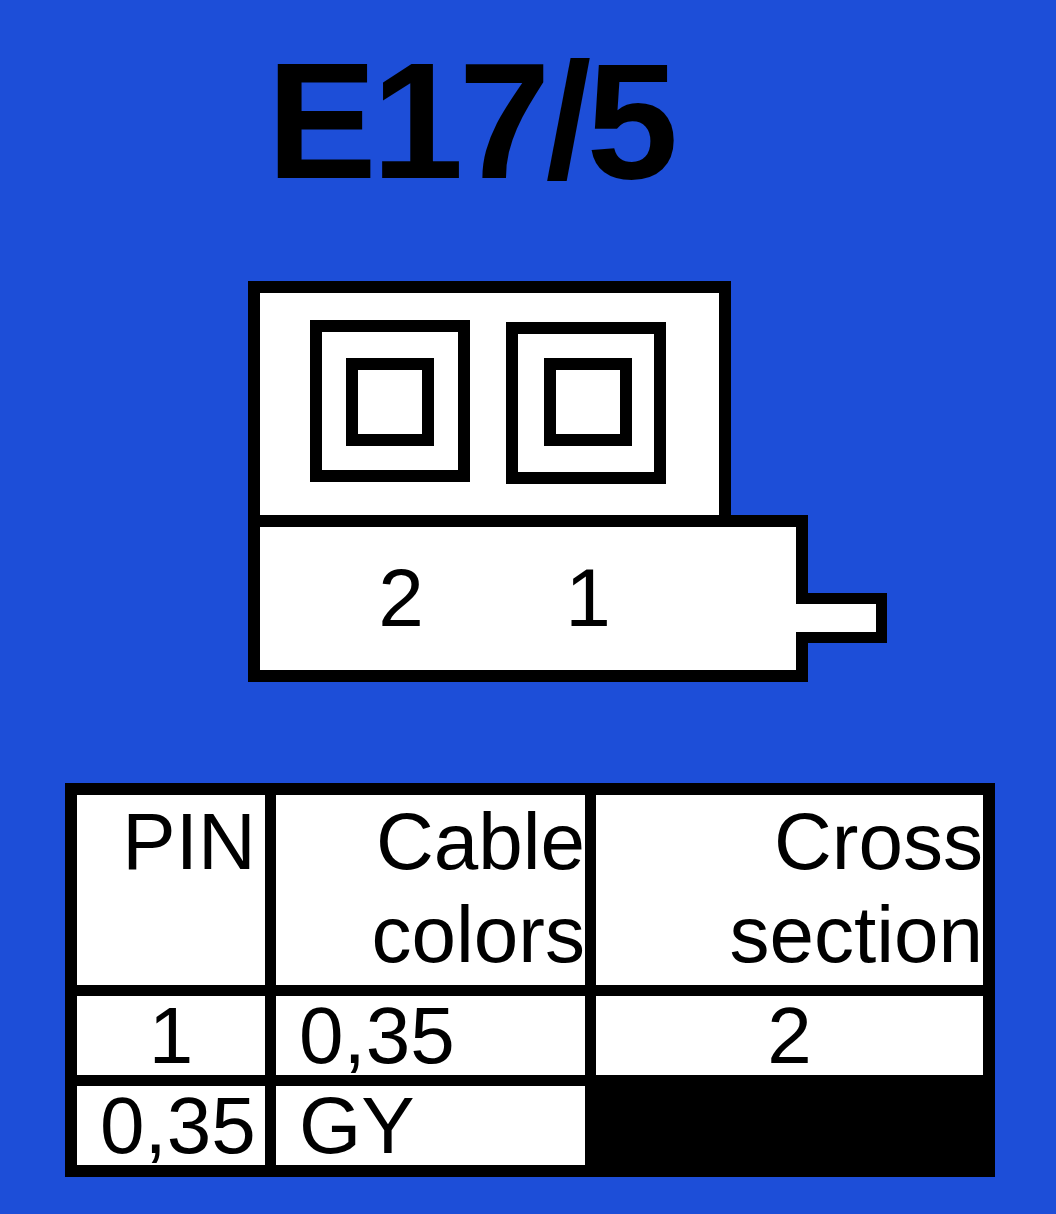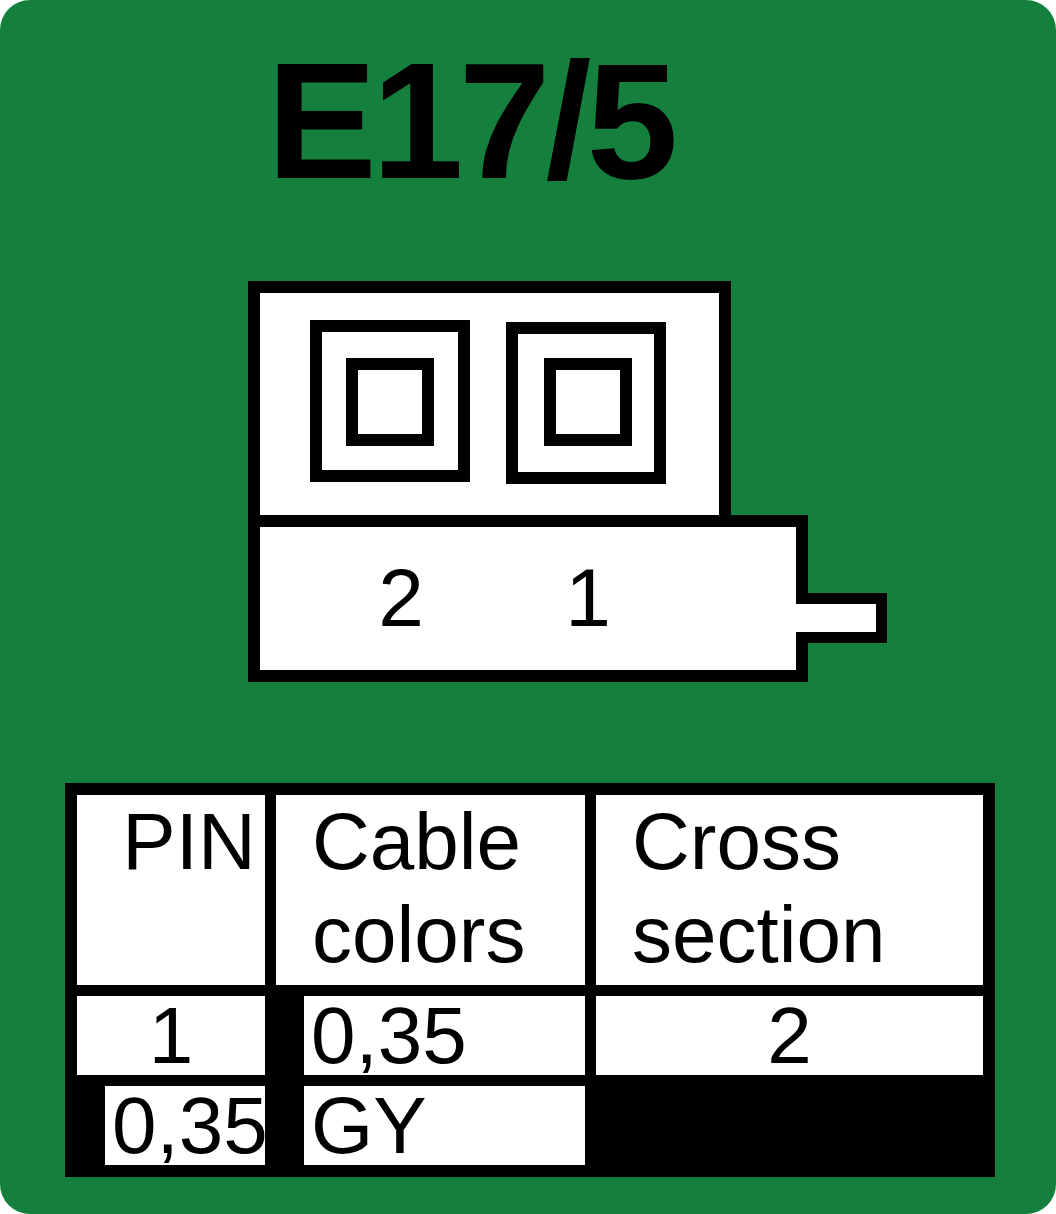--- a/index.html
+++ b/index.html
@@ -2,21 +2,21 @@
 <html><head>
 <meta charset="utf-8">
 <style>
   html, body { margin:0; padding:0; }
   body {
     width:1056px; height:1214px;
     background:#ffffff;
     font-family:"Liberation Sans", sans-serif;
     color:#000000;
   }
-  .canvas { position:relative; width:1056px; height:1214px; background:#15803d; overflow:hidden;border-radius:30px; }
+  .canvas { position:relative; width:1056px; height:1214px; background:#1d4ed8; overflow:hidden; }
   .abs { position:absolute; box-sizing:border-box; }
 
   
   .title {
     left:0; top:39px; width:940px;
     text-align:center;
     font-size:165px;
     font-weight:bold;
     letter-spacing:-0.03em;
     line-height:1;
@@ -68,27 +68,27 @@
     border:12px solid #000;
     background:#000;
     display:grid;
     grid-template-columns:188px 309px 387px;
     grid-template-rows:190px 79px 79px;
     gap:11px;
   }
   .cell { background:#ffffff; font-size:80px; overflow:visible; }
   .th {
     display:flex; justify-content:center; align-items:flex-start;
-    text-align:left;
+    text-align:right;
     line-height:93px;
     padding-left:36px;
   }
   .td { line-height:79px; white-space:nowrap; }
   .td-center { text-align:center; }
-  .td-left { padding-left:7px;margin-left:28px; }
+  .td-left { padding-left:23px; }
 </style>
 </head>
 <body>
 
 <div class="canvas">
 
   <div class="abs title">E17/5</div>
 
   <div>
     <div class="abs upper-housing"></div>

